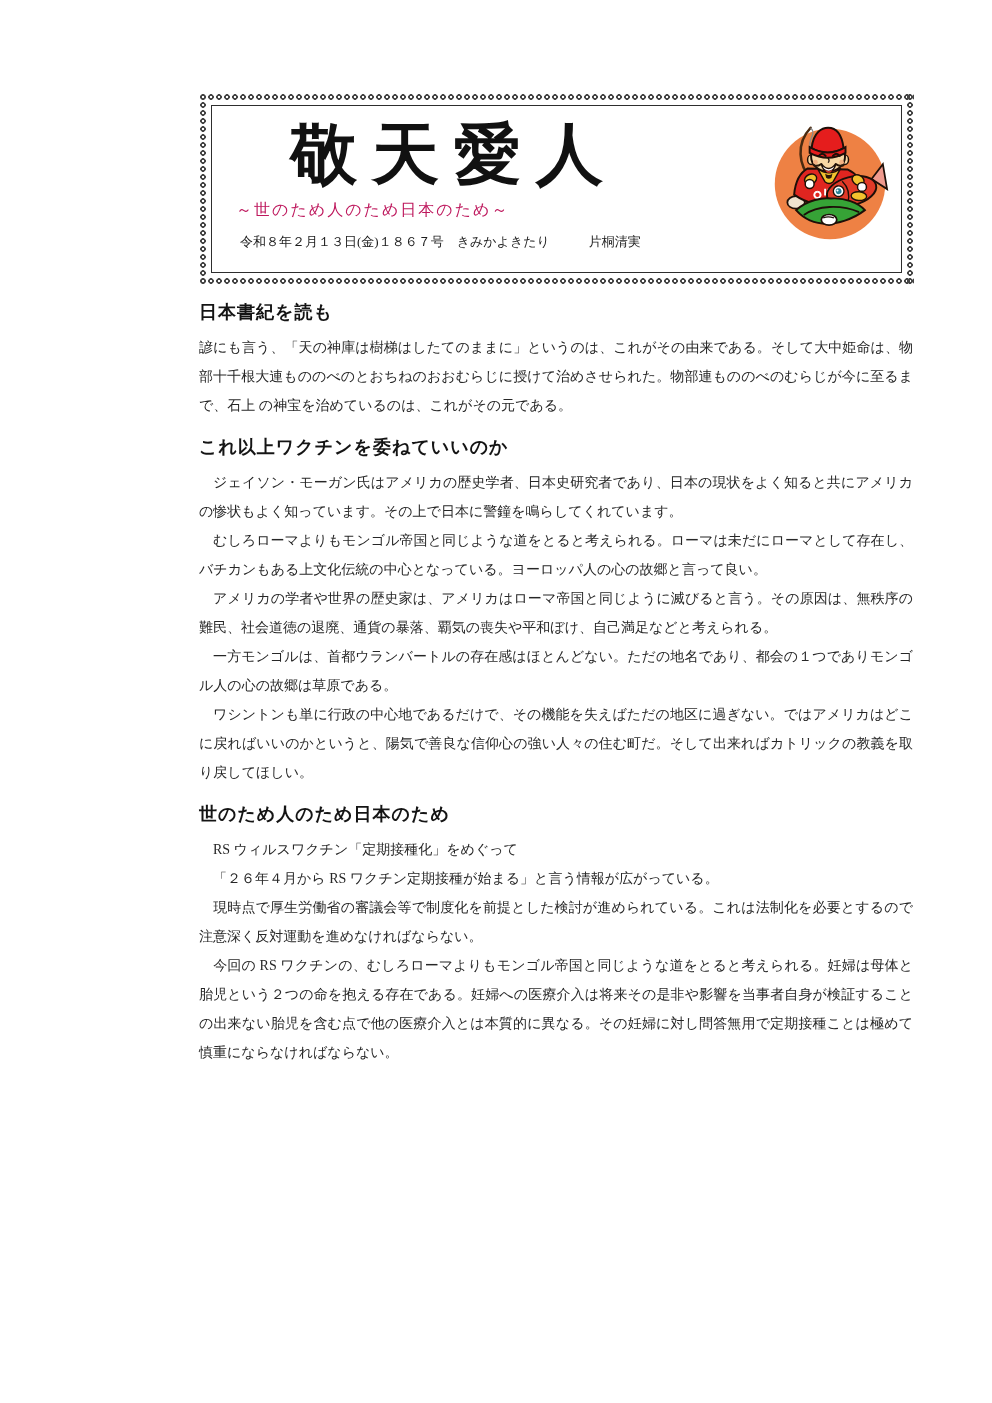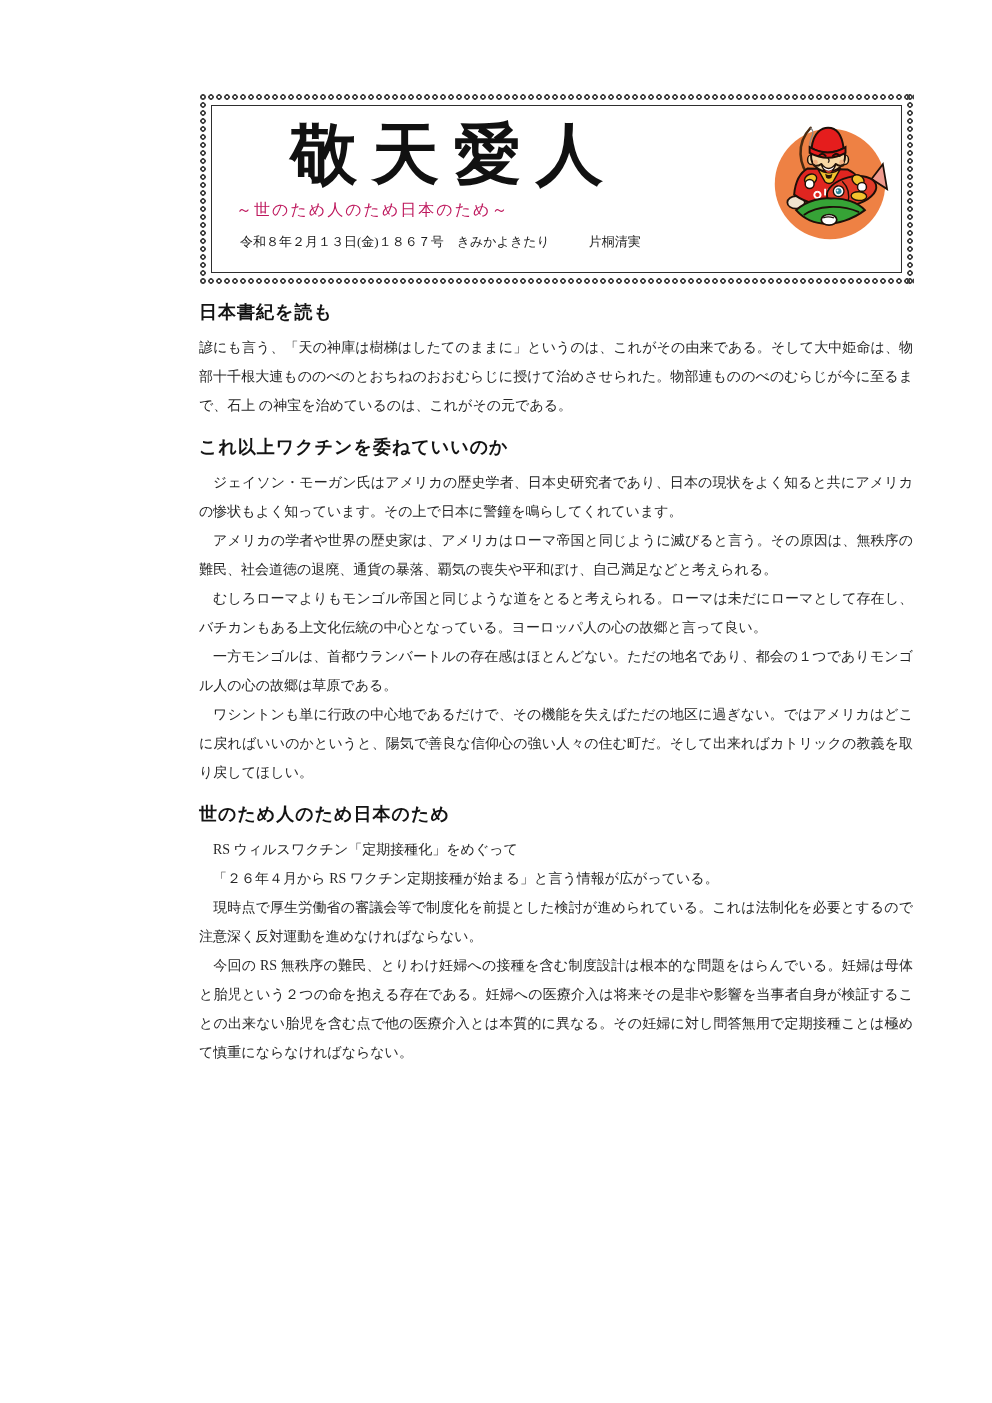--- a/index.html
+++ b/index.html
@@ -162,25 +162,25 @@
     </div>
   </div>
 
   <div class="article">
 
     <div class="section-heading">日本書紀を読も</div>
     <p class="body-para">諺にも言う、「天の神庫は樹梯はしたてのままに」というのは、これがその由来である。そして大中姫命は、物部十千根大連もののべのとおちねのおおむらじに授けて治めさせられた。物部連もののべのむらじが今に至るまで、石上 の神宝を治めているのは、これがその元である。</p>
 
     <div class="section-heading">これ以上ワクチンを委ねていいのか</div>
     <p class="body-para">　ジェイソン・モーガン氏はアメリカの歴史学者、日本史研究者であり、日本の現状をよく知ると共にアメリカの惨状もよく知っています。その上で日本に警鐘を鳴らしてくれています。</p>
+    <p class="body-para">　むしろローマよりもモンゴル帝国と同じような道をとると考えられる。ローマは未だにローマとして存在し、バチカンもある上文化伝統の中心となっている。ヨーロッパ人の心の故郷と言って良い。</p>
     <p class="body-para">　アメリカの学者や世界の歴史家は、アメリカはローマ帝国と同じように滅びると言う。その原因は、無秩序の難民、社会道徳の退廃、通貨の暴落、覇気の喪失や平和ぼけ、自己満足などと考えられる。</p>
-    <p class="body-para">　むしろローマよりもモンゴル帝国と同じような道をとると考えられる。ローマは未だにローマとして存在し、バチカンもある上文化伝統の中心となっている。ヨーロッパ人の心の故郷と言って良い。</p>
     <p class="body-para">　一方モンゴルは、首都ウランバートルの存在感はほとんどない。ただの地名であり、都会の１つでありモンゴル人の心の故郷は草原である。</p>
     <p class="body-para">　ワシントンも単に行政の中心地であるだけで、その機能を失えばただの地区に過ぎない。ではアメリカはどこに戻ればいいのかというと、陽気で善良な信仰心の強い人々の住む町だ。そして出来ればカトリックの教義を取り戻してほしい。</p>
 
     <div class="section-heading">世のため人のため日本のため</div>
     <p class="body-para">　RS ウィルスワクチン「定期接種化」をめぐって</p>
     <p class="body-para">　「２６年４月から RS ワクチン定期接種が始まる」と言う情報が広がっている。</p>
     <p class="body-para">　現時点で厚生労働省の審議会等で制度化を前提とした検討が進められている。これは法制化を必要とするので注意深く反対運動を進めなければならない。</p>
-    <p class="body-para">　今回の RS 無秩序の難民、とりわけ妊婦への接種を含む制度設計は根本的な問題をはらんでいる。妊婦は母体と胎児という２つの命を抱える存在である。妊婦への医療介入は将来その是非や影響を当事者自身が検証することの出来ない胎児を含む点で他の医療介入とは本質的に異なる。その妊婦に対し問答無用で定期接種ことは極めて慎重にならなければならない。</p>
+    <p class="body-para">　今回の RS ワクチンの、むしろローマよりもモンゴル帝国と同じような道をとると考えられる。妊婦は母体と胎児という２つの命を抱える存在である。妊婦への医療介入は将来その是非や影響を当事者自身が検証することの出来ない胎児を含む点で他の医療介入とは本質的に異なる。その妊婦に対し問答無用で定期接種ことは極めて慎重にならなければならない。</p>
 
   </div>
 </div>
 
 </body></html>

